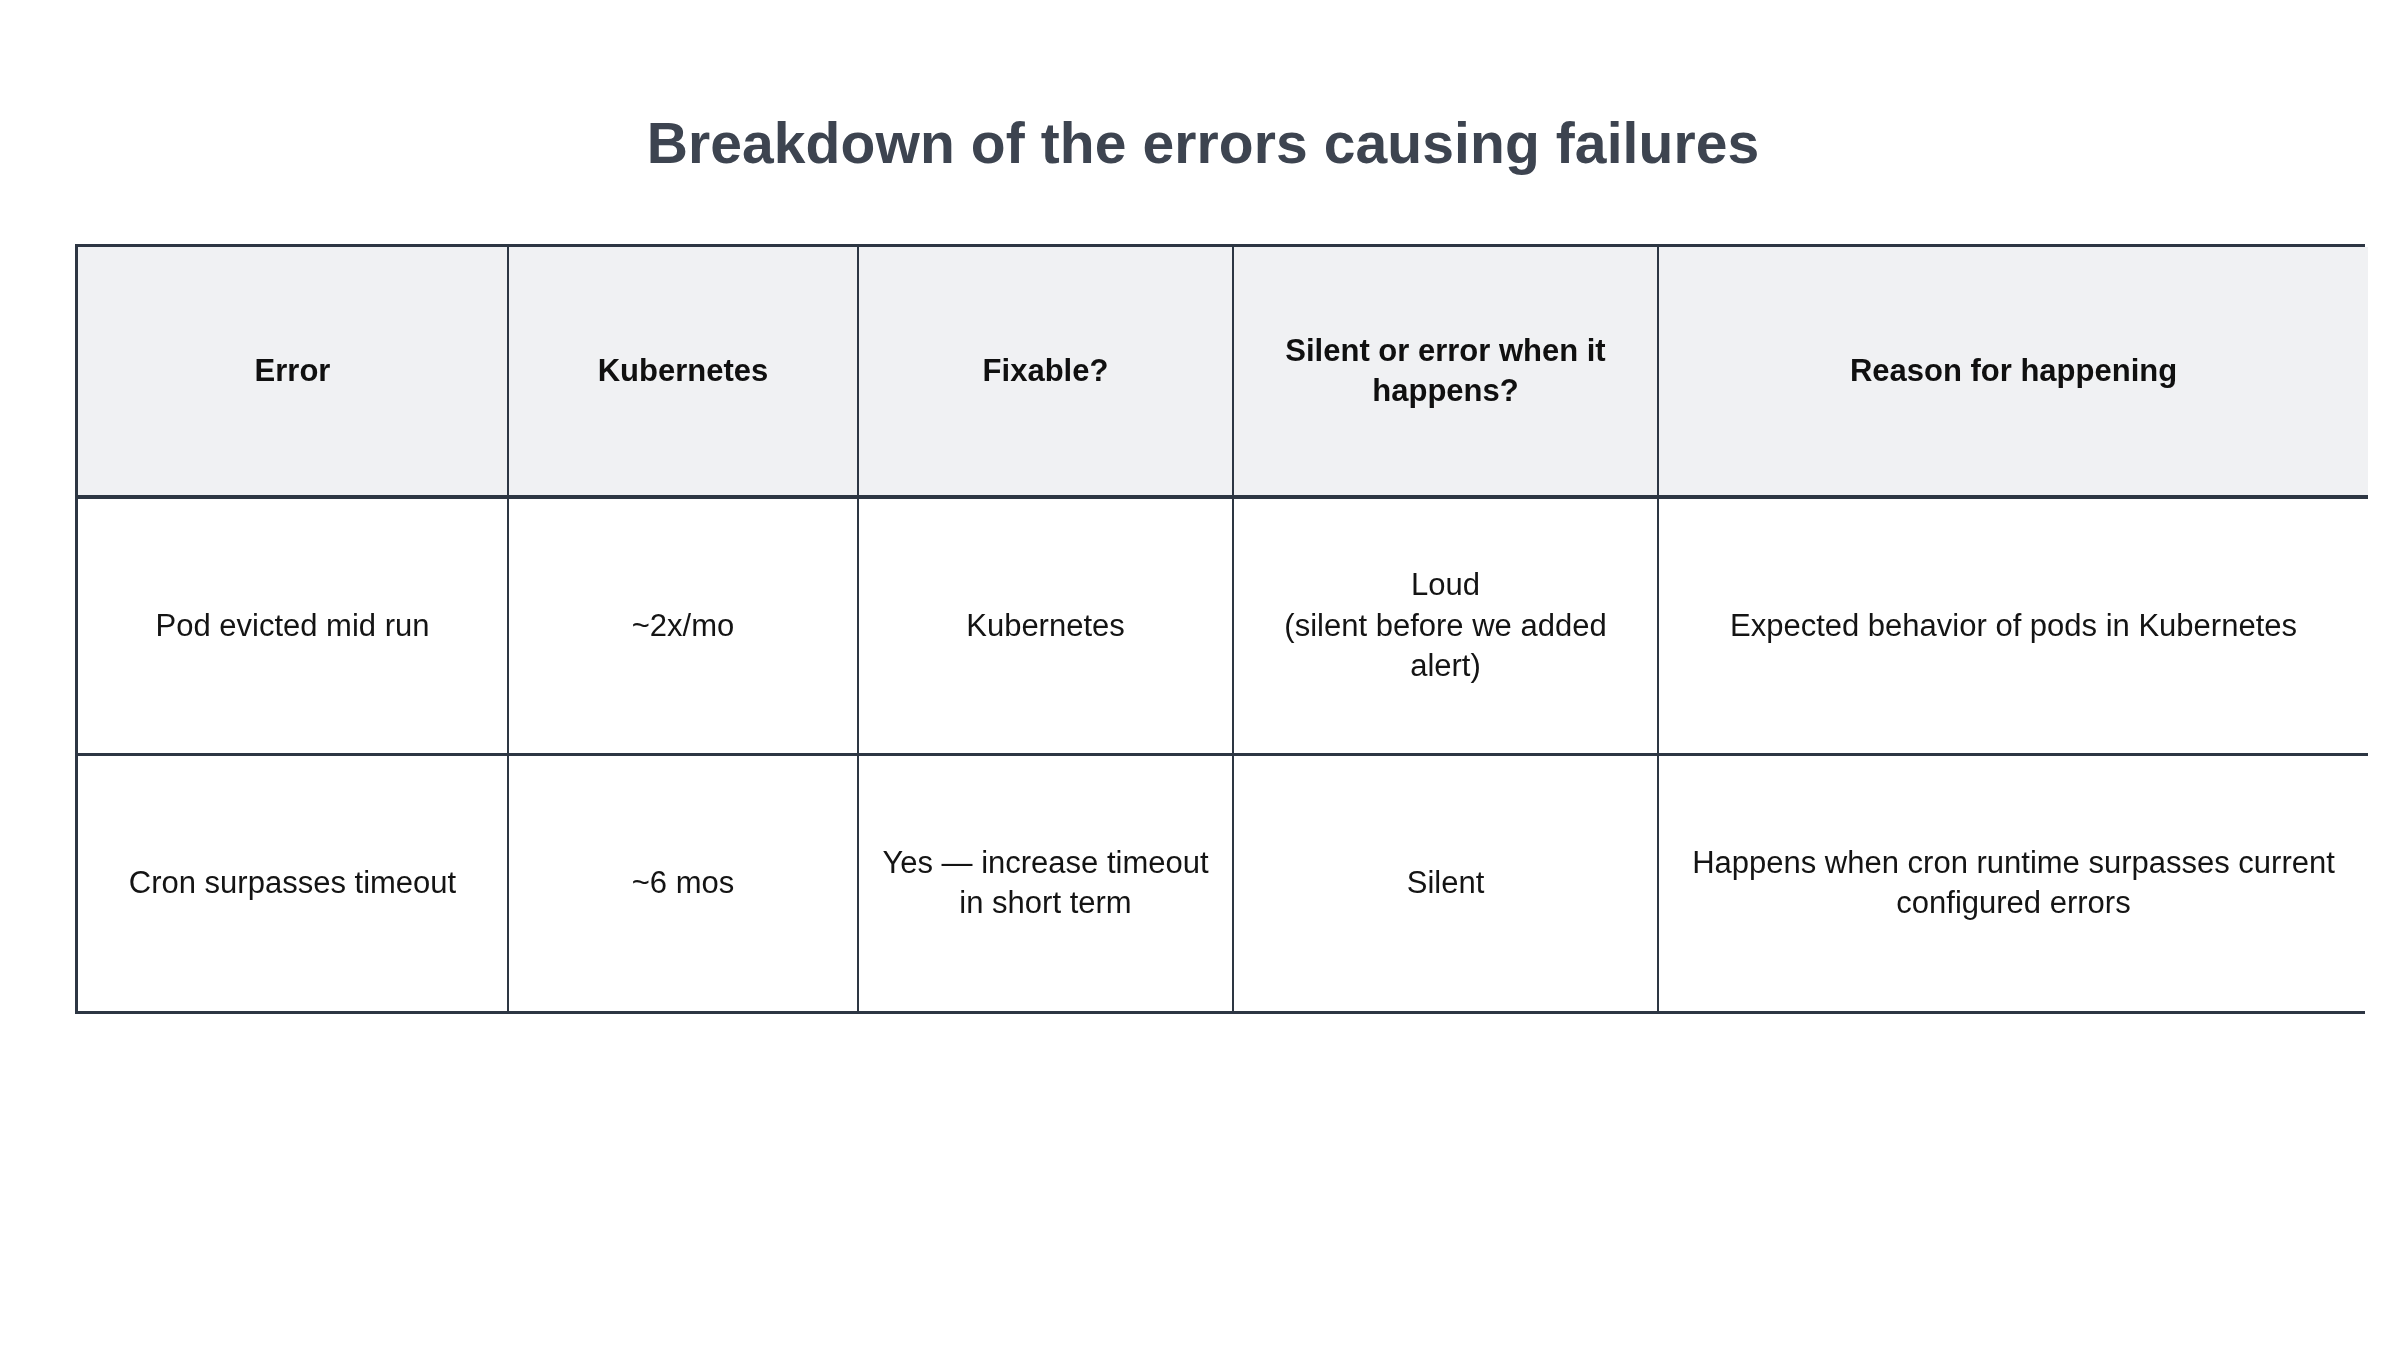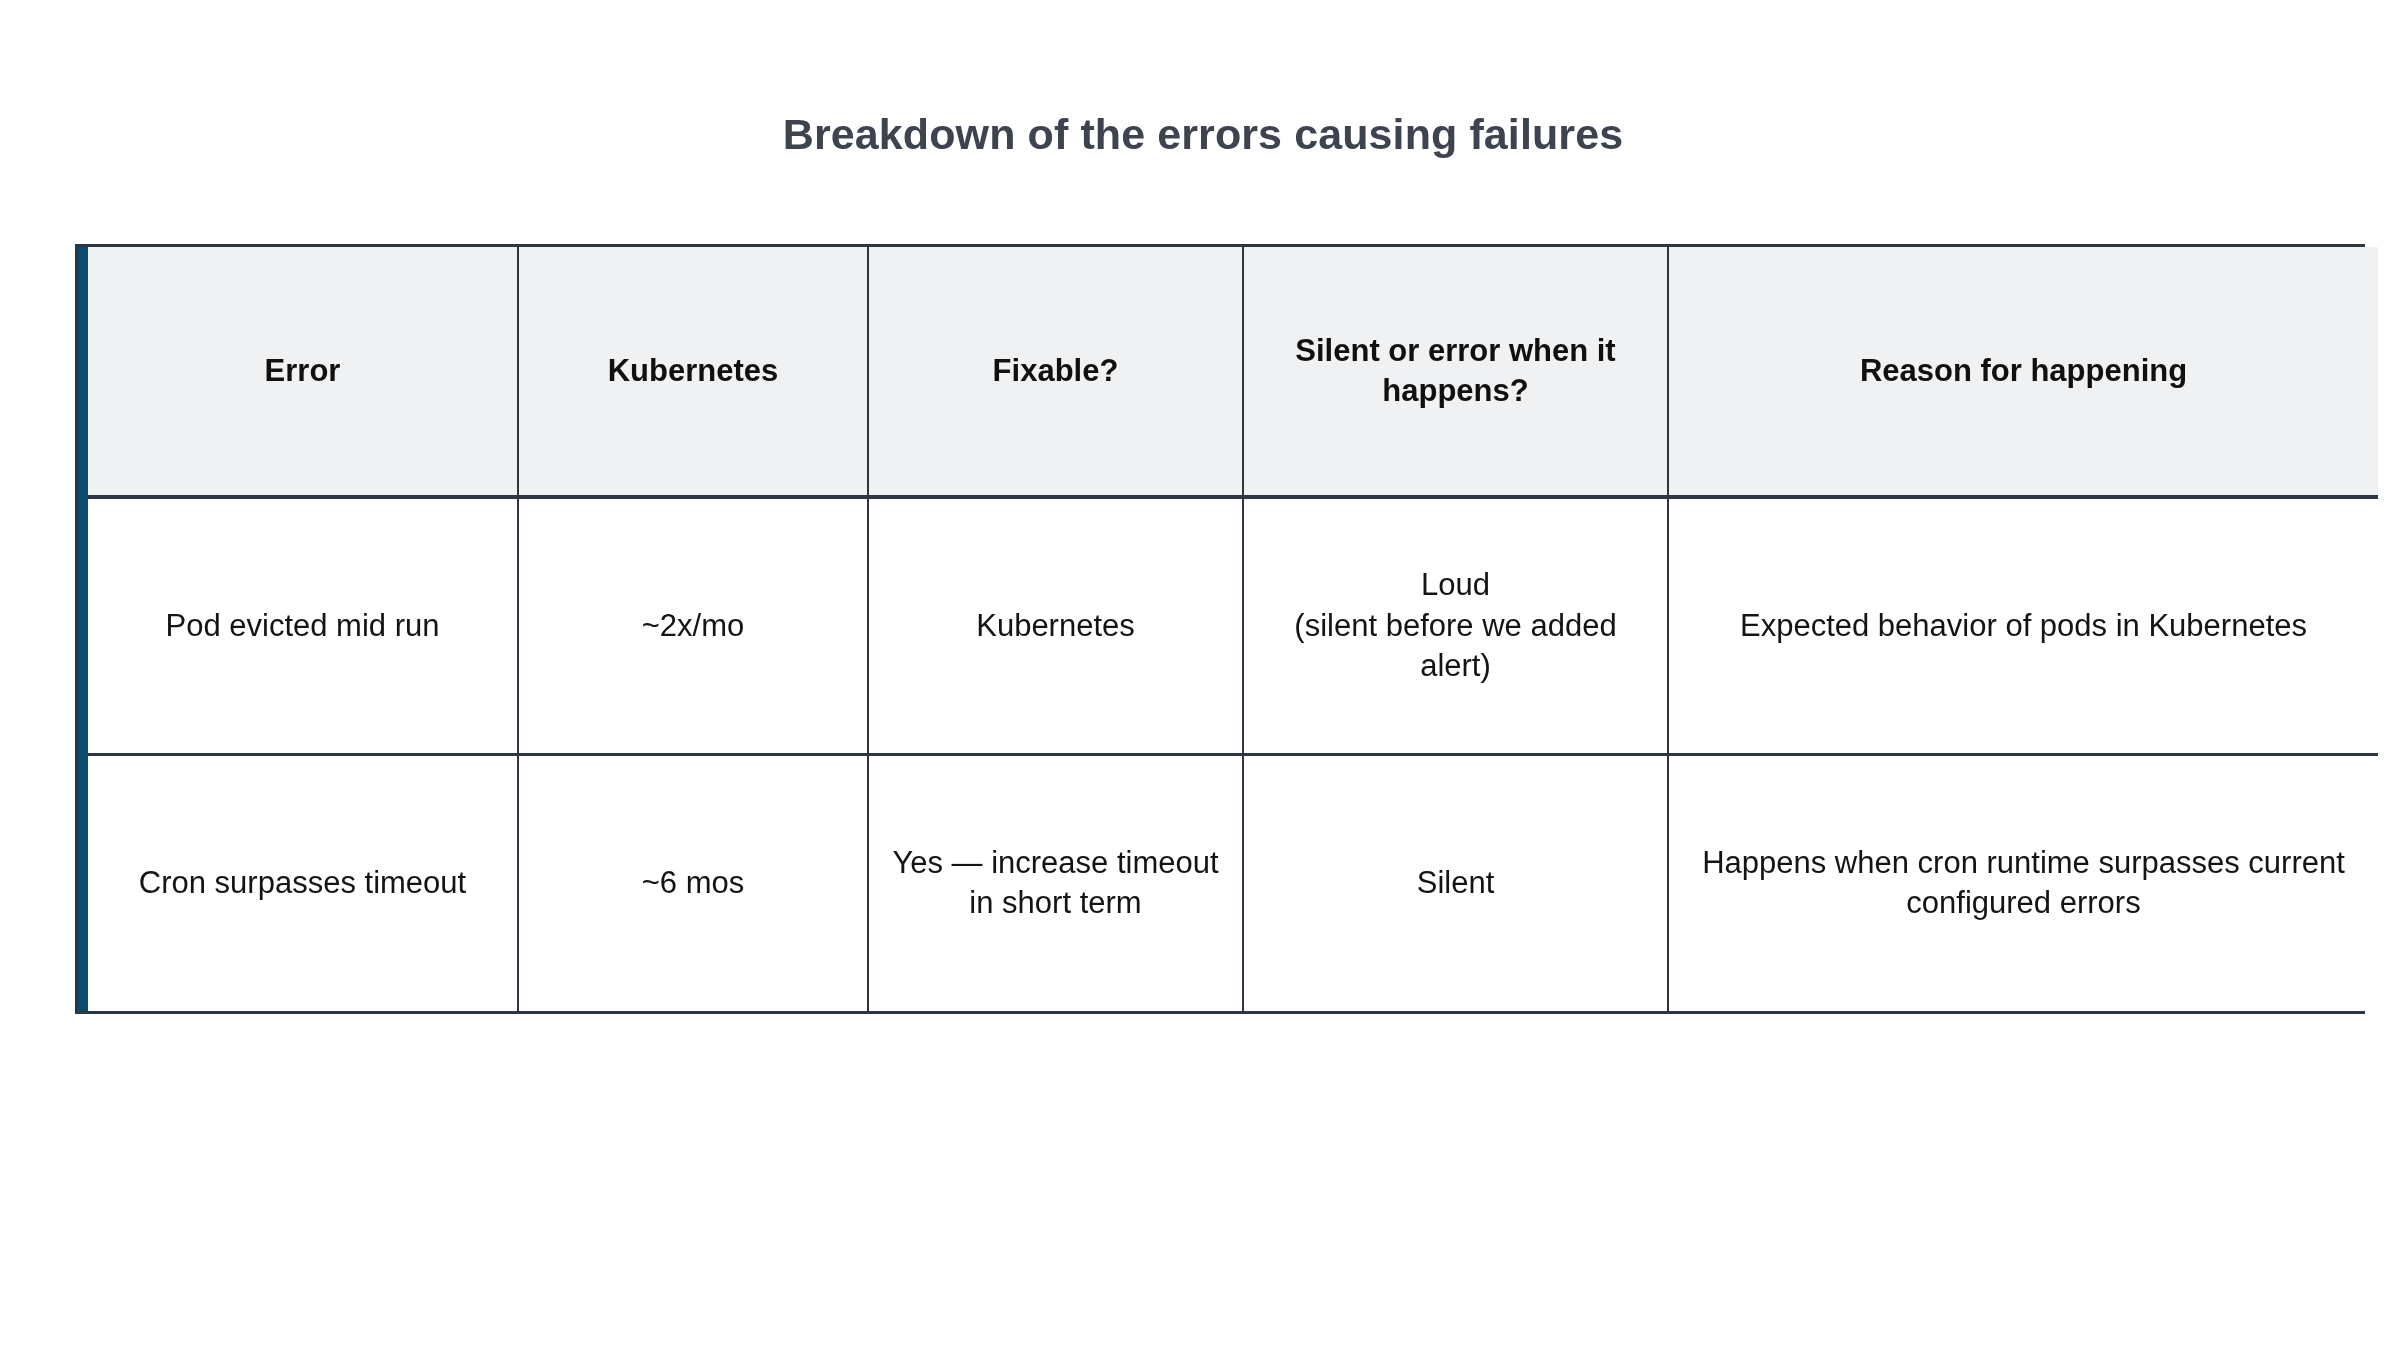--- a/index.html
+++ b/index.html
@@ -22,37 +22,36 @@
     background: #ffffff;
   }
 
   
   .title {
     position: absolute;
     left: 0;
     top: 110px;
     width: 2406px;
     text-align: center;
-    font-size: 43px;
+    font-size: 57px;
     font-weight: bold;
     color: #3d4450;
     letter-spacing: 0.1px;
     white-space: nowrap;
   }
 
   
   .table-wrap {
     position: absolute;
     left: 75px;
     top: 244px;
     width: 2290px;
     border: 3px solid #2d3643;
     box-sizing: border-box;
     background: #0c4a6e;
-    padding-left: 10px;
   }
 
   table.breakdown {
     border-collapse: collapse;
     table-layout: fixed;
     width: 100%;
     background: #ffffff;
   }
 
   table.breakdown col.c-error     { width: 430px; }

